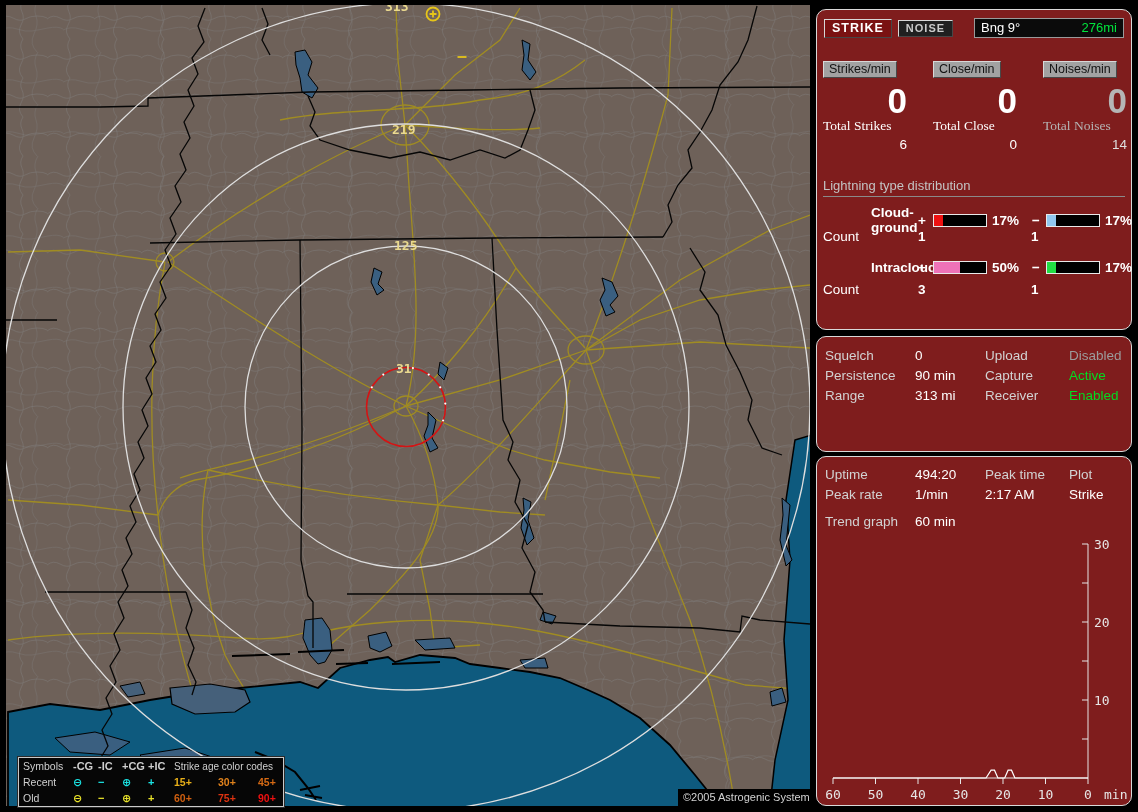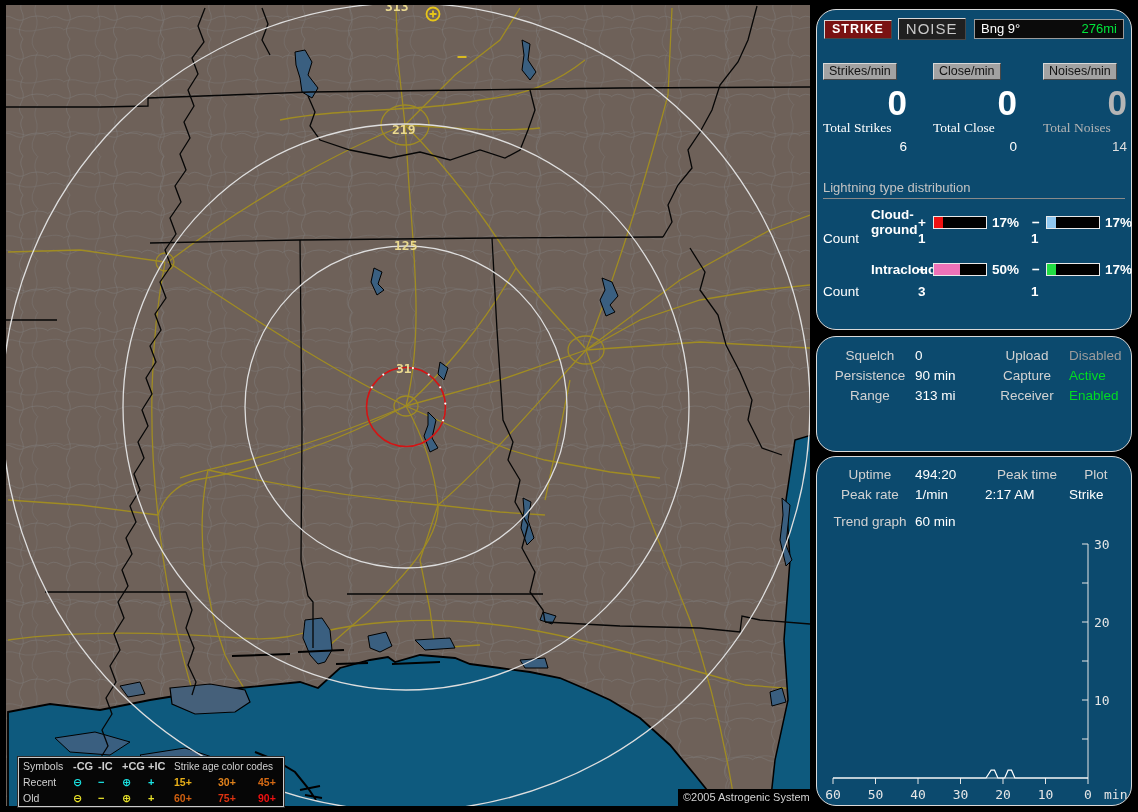--- a/index.html
+++ b/index.html
@@ -1,31 +1,31 @@
 <!DOCTYPE html>
 <html><head>
 <meta charset="utf-8">
 <style>
   html,body{margin:0;padding:0;background:#000;width:1138px;height:812px;overflow:hidden;
     font-family:"Liberation Sans","DejaVu Sans",sans-serif;-webkit-font-smoothing:antialiased;}
   #stage{position:relative;width:1138px;height:812px;background:#000;}
   svg text{font-family:"DejaVu Sans Mono","Liberation Mono",monospace;}
 
   
-  .panel{position:absolute;left:816px;width:316px;background:#0c4a6e;border:1px solid #d9d9d9;
-    border-radius:20px;box-sizing:border-box;color:#fff;font-size:13.5px;}
+  .panel{position:absolute;left:816px;width:316px;background:#7f1d1d;border:1px solid #d9d9d9;
+    border-radius:10px;box-sizing:border-box;color:#fff;font-size:13.5px;}
   #panel-stats{top:9px;height:321px;}
   #panel-status{top:336px;height:116px;}
   #panel-trend{top:456px;height:350px;}
 
   .raised{border-style:solid;border-width:1px;border-color:#d8d8d8 #474747 #474747 #d8d8d8;}
   .topbar{display:flex;align-items:center;margin:8px 7px 0 7px;gap:6px;}
   .btn-strike{background:#7a1212;color:#fff;font-weight:bold;font-size:12.5px;letter-spacing:1px;
     padding:1px 7px 2px 7px;}
-  .btn-noise{background:#202020;color:#c9c9c9;font-weight:normal;font-size:15px;letter-spacing:1px;
+  .btn-noise{background:#202020;color:#c9c9c9;font-weight:bold;font-size:11px;letter-spacing:1px;
     padding:1px 7px 2px 7px;}
   .bng-box{margin-left:auto;width:136px;display:flex;justify-content:space-between;align-items:flex-start;
     border:1px solid #9a9a9a;background:#0b0b0b;padding:1px 6px 2px 6px;font-weight:normal;font-size:13px;}
   .bng-dist{color:#00e53c;}
 
   .stats-row{display:flex;margin:23px 6px 0 6px;gap:22px;}
   .stat-col{flex:0 0 88px;white-space:nowrap;}
   .min-btn{display:inline-block;background:#a2a2a2;color:#131313;font-size:12.5px;
     padding:0 5px 1px 5px;}
   .big-zero{font-size:35px;font-weight:bold;line-height:1;text-align:right;margin-top:5px;padding-right:4px;}
@@ -41,21 +41,21 @@
   .bar{height:11px;border:1px solid #e9e9e9;background:#000;}
   .bar>div{height:100%;}
   .pct{font-weight:bold;padding-left:5px;}
   .sign{font-weight:bold;}
   .count-row{display:grid;grid-template-columns:95px 113px auto;margin:6px 6px 0 6px;height:17px;}
   .count-row .cv{font-weight:bold;}
 
   .dt{color:#00e52a;font-weight:bold;font-size:20px;margin:7px 8px 0 8px;border-bottom:1px solid #7d7d7d;
     padding-bottom:5px;}
   .grid4{display:grid;grid-template-columns:90px 70px 84px auto;margin:0 8px;line-height:20px;}
-  .lab{color:#d2d2d2;text-align:center;}
+  .lab{color:#d2d2d2;}
   .val-dis{color:#9c9c9c;} .val-act{color:#00dd22;}
   #panel-status .grid4{margin-top:9px;}
   #panel-trend .grid4{margin-top:8px;}
   .trendrow{display:grid;grid-template-columns:90px auto;margin:9px 8px 0 8px;}
 
   
   #legend{position:absolute;left:18px;top:757px;width:266px;height:50px;background:#060606;
     border:1px solid #c9c9c9;outline:1px solid #2a2a2a;box-sizing:border-box;
     display:grid;grid-template-columns:50px 25px 24px 26px 26px 44px 40px 36px;
     grid-template-rows:16px 16px 16px;align-items:center;font-size:10.5px;color:#cfcfcf;

